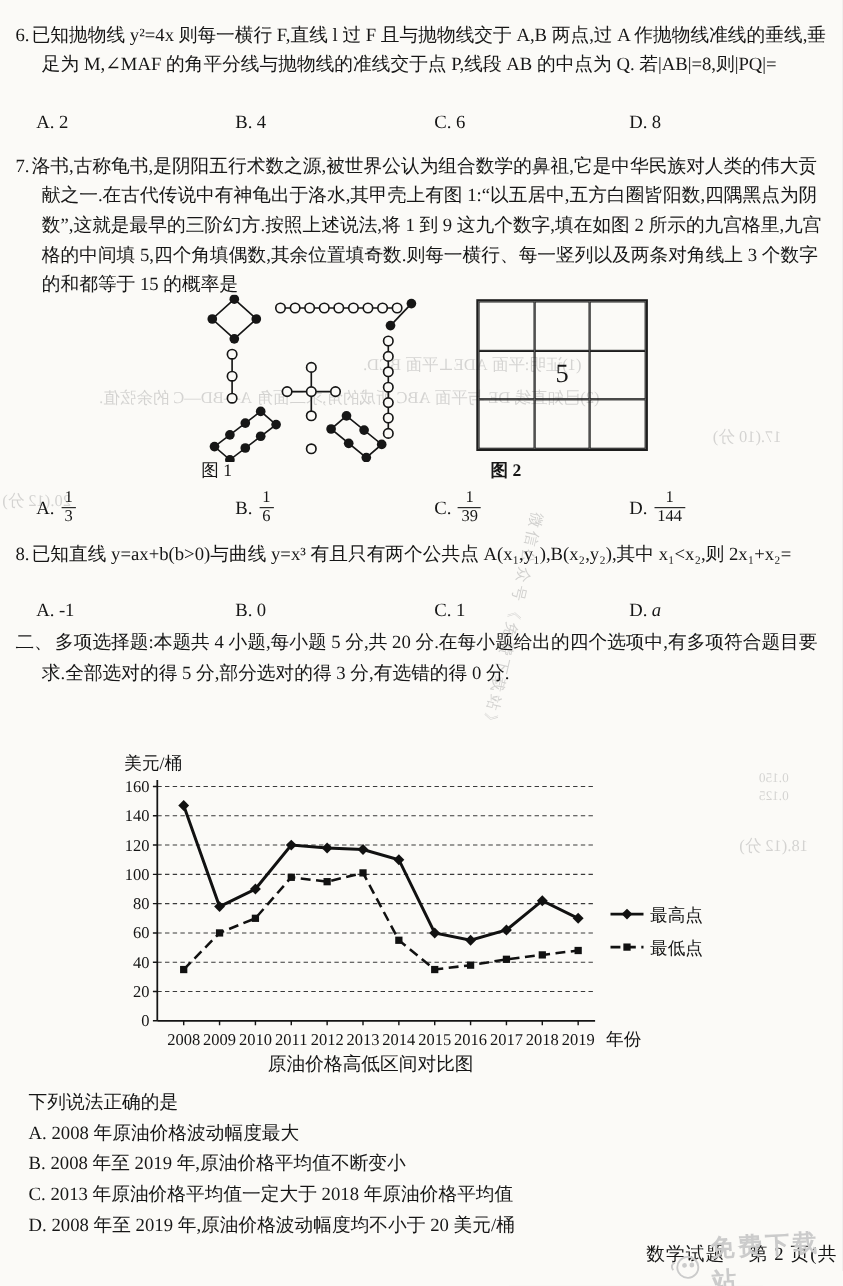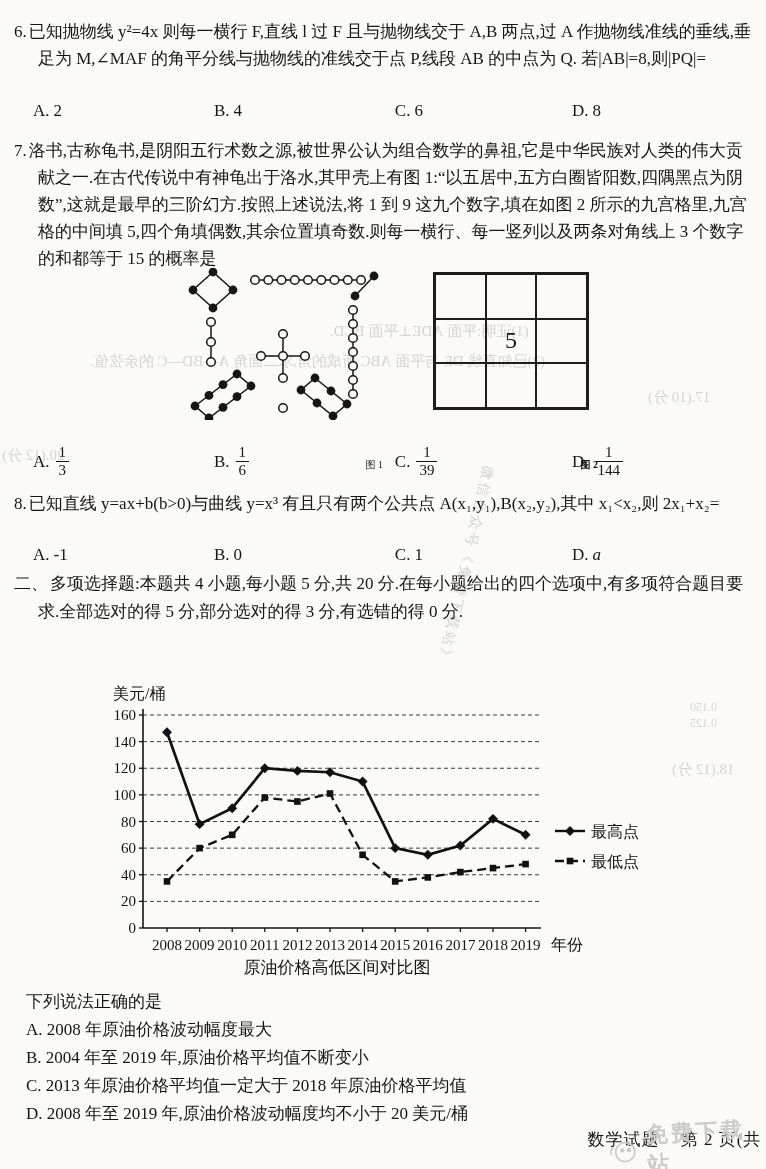--- a/index.html
+++ b/index.html
@@ -18,21 +18,21 @@
   .options{position:absolute;left:33px;width:720px;display:flex;font-size:17px;}
   .opt{width:196px;display:flex;align-items:center;}
   .opt:nth-child(3){width:192px;}
   .opt-label{margin-right:4px;}
   
   .frac{display:inline-flex;flex-direction:column;align-items:center;vertical-align:middle;font-size:15px;line-height:1.15;margin-left:2px;}
   .frac .den{border-top:1.4px solid #161616;padding:0 3px;}
   .frac .num{padding:0 3px;}
   
   .fig1{position:absolute;left:183px;top:268px;}
-  .fig-label{position:absolute;top:418px;text-align:right;font-size:10px;margin-top:40px;}
+  .fig-label{position:absolute;top:418px;text-align:left;font-size:16px;}
   .fig1-label{left:183px;width:200px;}
   .fig2-label{left:446px;width:152px;font-weight:bold;}
   .grid9{position:absolute;left:433px;top:272px;width:152px;height:134px;
     display:grid;grid-template-columns:1fr 1fr 1fr;grid-template-rows:1fr 1fr 1fr;
     border:2px solid #1d1d1d;}
   .grid9 .cell{border:1px solid #1d1d1d;display:flex;align-items:center;justify-content:center;
     font-size:24px;}
   
   .chart-wrap{position:absolute;left:105px;top:683px;width:600px;height:300px;}
   #chart-svg text{font-family:"Liberation Serif","DejaVu Serif",serif;fill:#141414;}
@@ -339,21 +339,21 @@
         <rect x="417.3" y="177.79999999999998" width="6.6" height="6.6" fill="#111"></rect>
         <line x1="450" y1="178" x2="480" y2="178" stroke="#111" stroke-width="2.4" stroke-dasharray="9 5"></line>
         <rect x="461.7" y="174.7" width="6.6" height="6.6" fill="#111"></rect>
         <text x="486" y="184" font-size="16">最低点</text>
       </svg>
   </div>
 
   <div class="statements">
     <div class="line">下列说法正确的是</div>
     <div class="line"><span>A.</span> <span>2008 年原油价格波动幅度最大</span></div>
-    <div class="line"><span>B.</span> <span>2004 年至 2019 年,原油价格平均值不断变小</span></div>
+    <div class="line"><span>B.</span> <span>2008 年至 2019 年,原油价格平均值不断变小</span></div>
     <div class="line"><span>C.</span> <span>2013 年原油价格平均值一定大于 2018 年原油价格平均值</span></div>
     <div class="line"><span>D.</span> <span>2008 年至 2019 年,原油价格波动幅度均不小于 20 美元/桶</span></div>
   </div>
 
   <div class="footer">
     <span>数学试题</span>
     <span>第 2 页(共 6 页)</span>
   </div>
 
   <div class="site-wm">

